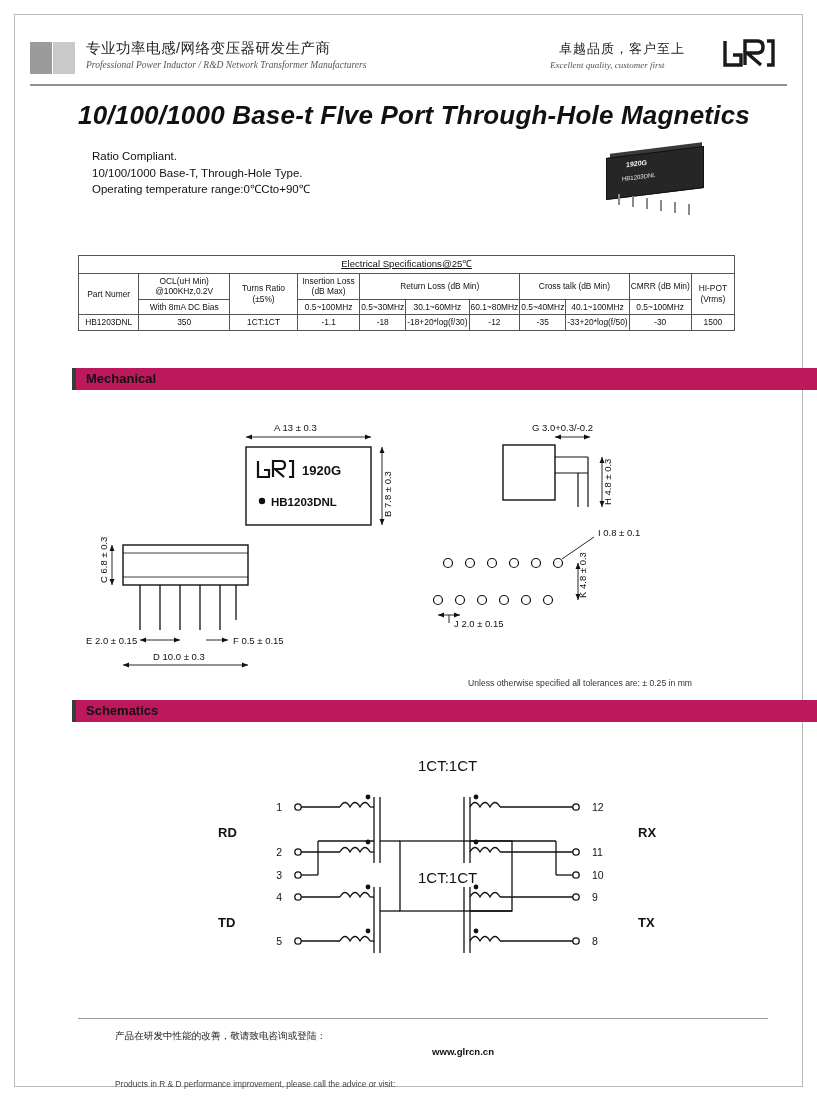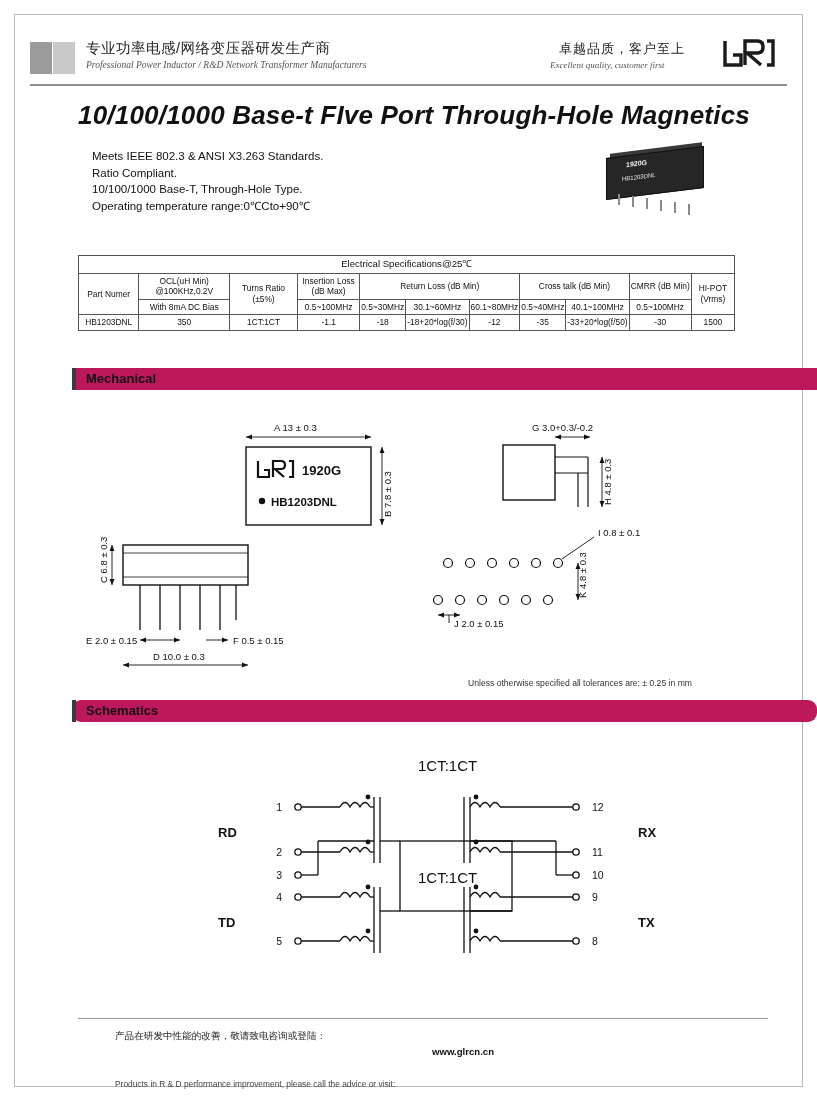--- a/index.html
+++ b/index.html
@@ -44,21 +44,21 @@
     position:absolute;left:10px;top:2px;width:92px;height:12px;background:#3a3a3a;
     transform:skewY(-7deg);
   }
   .photo .lbl1{position:absolute;left:26px;top:14px;font-size:7px;color:#f2f2f2;transform:skewY(-7deg);font-weight:bold;}
   .photo .lbl2{position:absolute;left:22px;top:28px;font-size:6px;color:#e6e6e6;transform:skewY(-7deg);}
   .photo .pin{position:absolute;width:2px;height:11px;background:#8a8a8a;}
 
   
   .spec{position:absolute;left:78px;top:255px;width:657px;border-collapse:collapse;}
   .spec td,.spec th{border:1px solid #555;font-size:8.4px;text-align:center;color:#111;padding:2px 1px;line-height:10.5px;font-weight:normal;}
-  .spec .cap{font-size:9.6px;padding:3px;}
+  .spec .cap{font-size:9.6px;padding:3px;text-decoration:underline;}
   .spec .tall{height:26px;}
 
   
   .secbar{position:absolute;left:72px;width:745px;height:22px;background:#be185d;}
   .secbar .bar-accent{position:absolute;left:0;top:0;width:4px;height:22px;background:#3a3a3a;}
   .secbar span{position:absolute;left:14px;top:3px;font-size:13px;font-weight:bold;color:#111;}
 
   
   .mech{position:absolute;left:78px;top:415px;width:660px;height:285px;}
   .note{position:absolute;left:468px;top:678px;font-size:8.6px;color:#333;}
@@ -92,21 +92,20 @@
         <path d="M24 29 L24 5 L36 5 Q42 5 42 11 Q42 17 36 17 L26 17 L40 29" fill="none" stroke="#1a1a1a" stroke-width="3.4"></path>
         <path d="M46 5 L52 5 L52 29 L46 29" fill="none" stroke="#1a1a1a" stroke-width="3.4"></path>
       </svg>
     </div>
   </div>
   <div class="hdr-rule"></div>
 
   <div class="doc-title">10/100/1000 Base-t FIve Port Through-Hole Magnetics</div>
 
   <div class="intro">
-    <div>Meets IEEE 802.3 &amp; ANSI X3.263 Standards.</div>
     <div>Ratio Compliant.</div>
     <div>10/100/1000 Base-T, Through-Hole Type.</div>
     <div>Operating temperature range:0℃Cto+90℃</div>
   </div>
 
   <div class="photo">
     <div class="top"></div>
     <div class="body"></div>
     <div class="lbl1">1920G</div>
     <div class="lbl2">HB1203DNL</div>
@@ -260,21 +259,21 @@
 
       <line x1="360" y1="200" x2="382" y2="200" stroke="#111" stroke-width="0.9"></line>
       <path d="M360 200 l6 -2.5 v5 z" fill="#111"></path>
       <path d="M382 200 l-6 -2.5 v5 z" fill="#111"></path>
       <line x1="371" y1="200" x2="371" y2="208" stroke="#111" stroke-width="0.9"></line>
       <text x="376" y="212" font-size="9.5" fill="#111">J 2.0 ± 0.15</text>
     </svg>
   </div>
   <div class="note">Unless otherwise specified all tolerances are: ± 0.25 in mm</div>
 
-  <div class="secbar" style="top:700px;border-radius:9px;">
+  <div class="secbar" style="top:700px;">
     <div class="bar-accent"></div>
     <span>Schematics</span>
   </div>
 
   <div class="sch">
     <svg width="660" height="230" viewBox="0 0 660 230">
       <g stroke="#111" stroke-width="1.3" fill="none">
 
         <line x1="222" y1="62" x2="262" y2="62"></line>
         <line x1="222" y1="107" x2="262" y2="107"></line>

